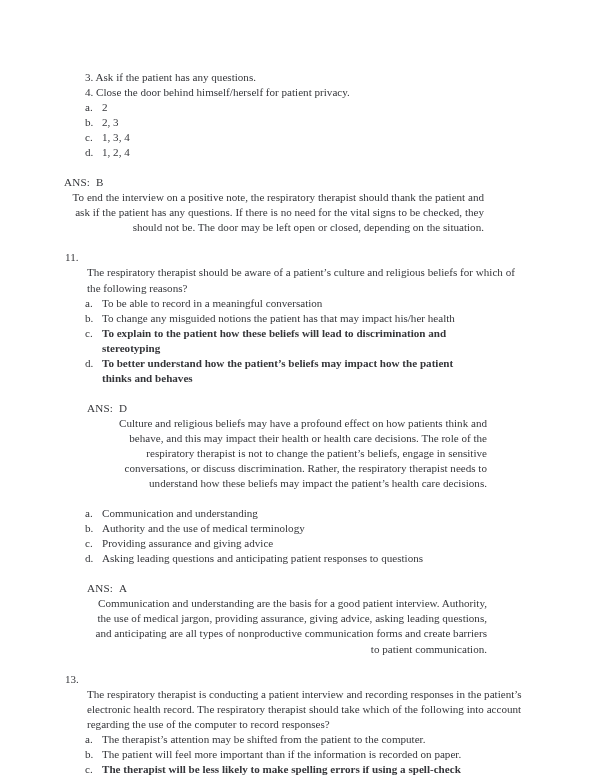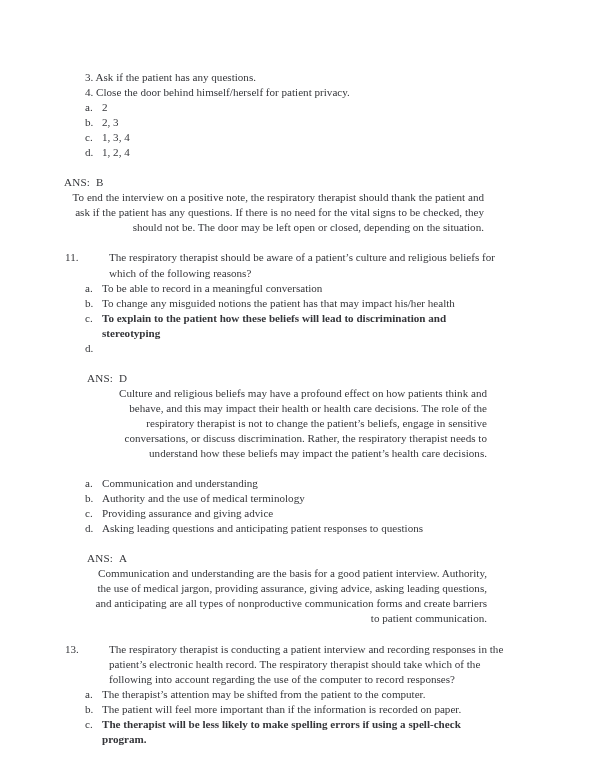--- a/index.html
+++ b/index.html
@@ -38,32 +38,32 @@
   }
 
   
   .question {
     margin: 0;
     position: relative;
   }
   .q-head {
     display: flex;
     align-items: flex-start;
-    gap: 22px;
   }
   .q-num {
     width: 23px;
     flex: 0 0 23px;
     text-align: left;
     padding-left: 1px;
     box-sizing: border-box;
   }
   .q-text {
     flex: 1 1 auto;
     text-align: left;
+    margin-top: 15px;
   }
 
   
   .options {
     margin: 0 0 0 21px;
     padding: 0;
     list-style: none;
   }
   .opt {
     display: flex;
@@ -158,20 +158,21 @@
         <li class="opt">
           <span class="opt-letter">b.</span>
           <span class="opt-text">To change any misguided notions the patient has that may impact his/her health</span>
         </li>
         <li class="opt">
           <span class="opt-letter">c.</span>
           <span class="opt-text narrow">To explain to the patient how these beliefs will lead to discrimination and stereotyping</span>
         </li>
         <li class="opt">
           <span class="opt-letter">d.</span>
+          <span class="opt-text narrow">To better understand how the patient’s beliefs may impact how the patient thinks and behaves</span>
         </li>
       </ul>
       <div class="answer-block indent">
         <div class="ans-line">
           <span class="ans-label">ANS:</span><span class="ans-letter">D</span>
         </div>
         <div class="rationale w2">Culture and religious beliefs may have a profound effect on how patients think and behave, and this may impact their health or health care decisions. The role of the respiratory therapist is not to change the patient’s beliefs, engage in sensitive conversations, or discuss discrimination. Rather, the respiratory therapist needs to understand how these beliefs may impact the patient’s health care decisions.</div>
       </div>
     </div>
 

